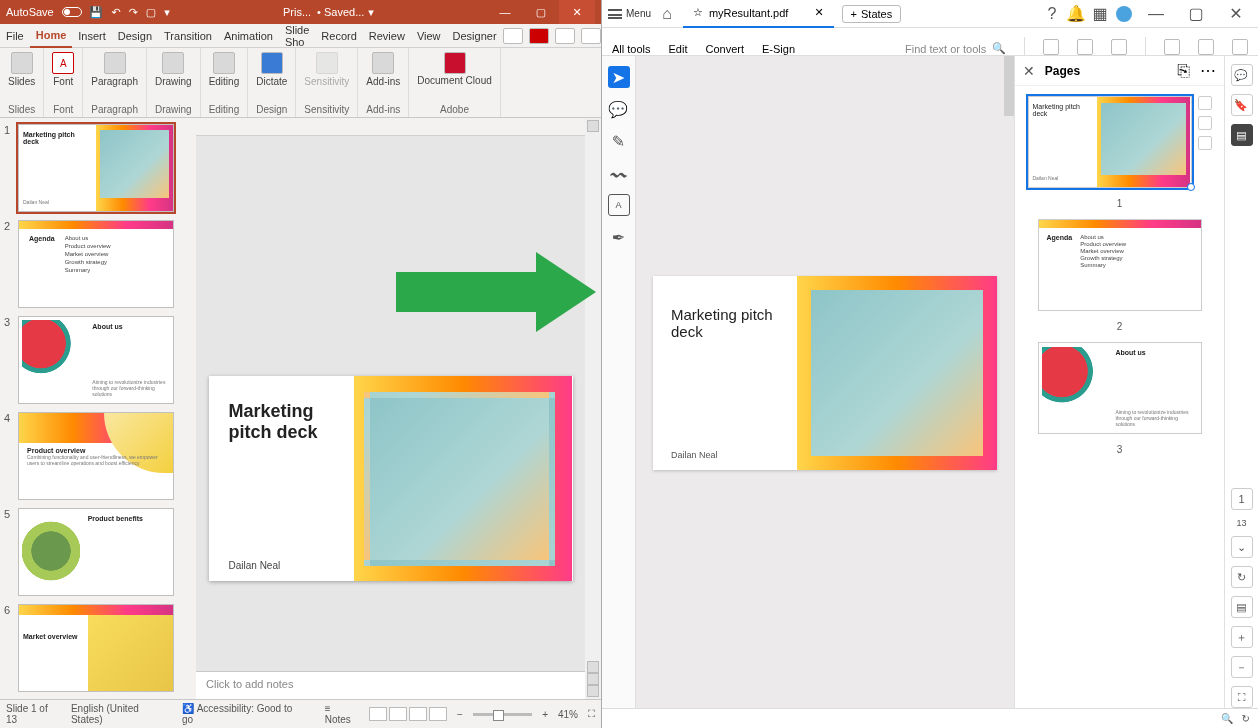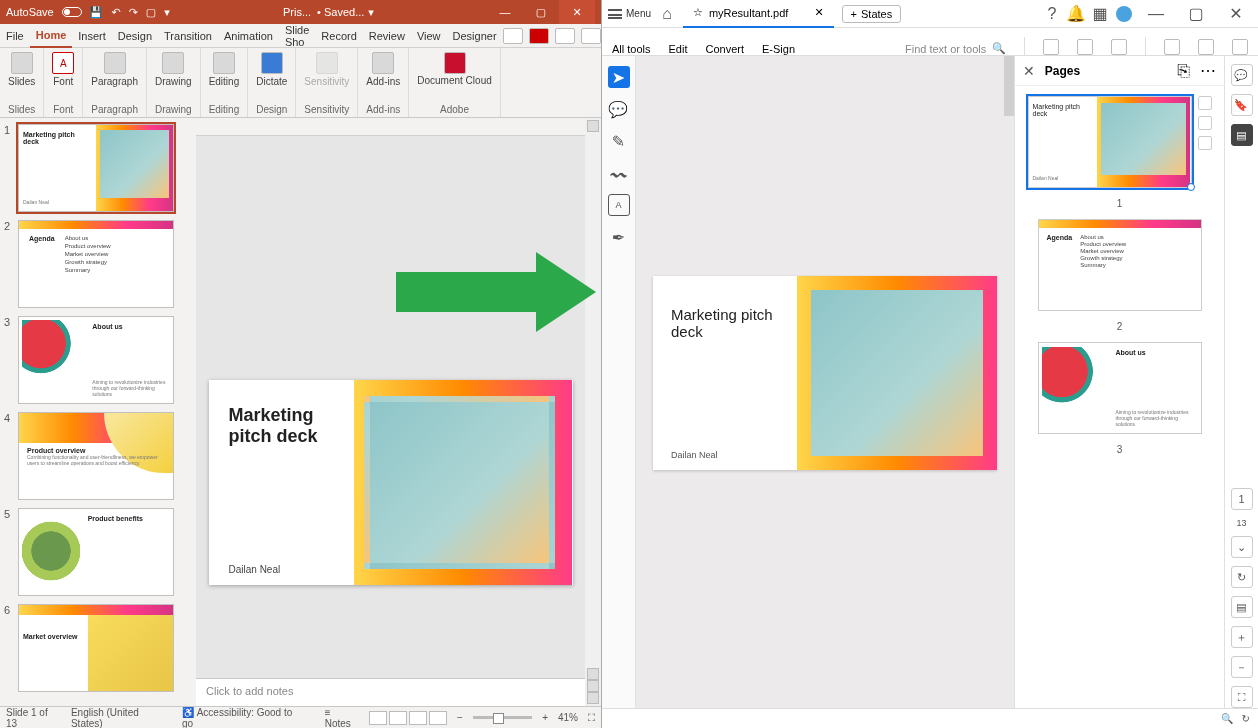--- a/index.html
+++ b/index.html
@@ -51,21 +51,21 @@
 .slide .right { width:60%; padding:6px 6px 6px 0;}
 .slide .right .img{ width:90%; height:90%; background:linear-gradient(135deg,#8ec5c8 0%, #aed6d5 60%, #f8c47a 100%); border:6px solid transparent; }
 .gradborder{ padding:0; background:linear-gradient(90deg,#ffd54a,#ff8a00,#ff3b88);}
 .gradborder .img{ margin:10px; height:calc(100% - 20px); width:calc(100% - 20px);}
 
 .arrow { position:absolute; left:200px; top:136px; width:0; height:0;}
 .arrow-body{ position:absolute; left:0; top:0; width:140px; height:40px; background:#2ba84a;}
 .arrow-head{ position:absolute; left:140px; top:-20px; width:0; height:0; border-left:60px solid #2ba84a; border-top:40px solid transparent; border-bottom:40px solid transparent;}
 
 .notes { height:28px; background:#fff; border-top:1px solid #c8c8c8; font-size:11px; color:#888; padding:6px 10px;}
-.pp-status { height:22px; background:#f3f2f1; border-top:1px solid #c8c8c8; display:flex; align-items:center; font-size:10px; color:#555; padding:0 6px; gap:10px;}
+.pp-status { height:29px; background:#f3f2f1; border-top:1px solid #c8c8c8; display:flex; align-items:center; font-size:10px; color:#555; padding:0 6px; gap:10px;}
 .pp-status .spacer{flex:1;}
 .viewbtns{ display:flex; gap:2px;}
 .viewbtns .vb{ width:18px; height:14px; border:1px solid #bbb; background:#fff;}
 .zoom-slider{ width:60px; height:3px; background:#bbb; position:relative;}
 .zoom-slider::after{content:""; position:absolute; left:20px; top:-3px; width:9px; height:9px; border:1px solid #888; background:#fff;}
 
 
 .ac { flex:1; height:728px; background:#fff; display:flex; flex-direction:column; border-left:1px solid #aaa;}
 .ac-titlebar { height:28px; display:flex; align-items:center; padding:0 6px; gap:8px; border-bottom:1px solid #ddd;}
 .ac-titlebar .menubtn{ display:flex; align-items:center; gap:4px; font-size:10px; color:#333;}

